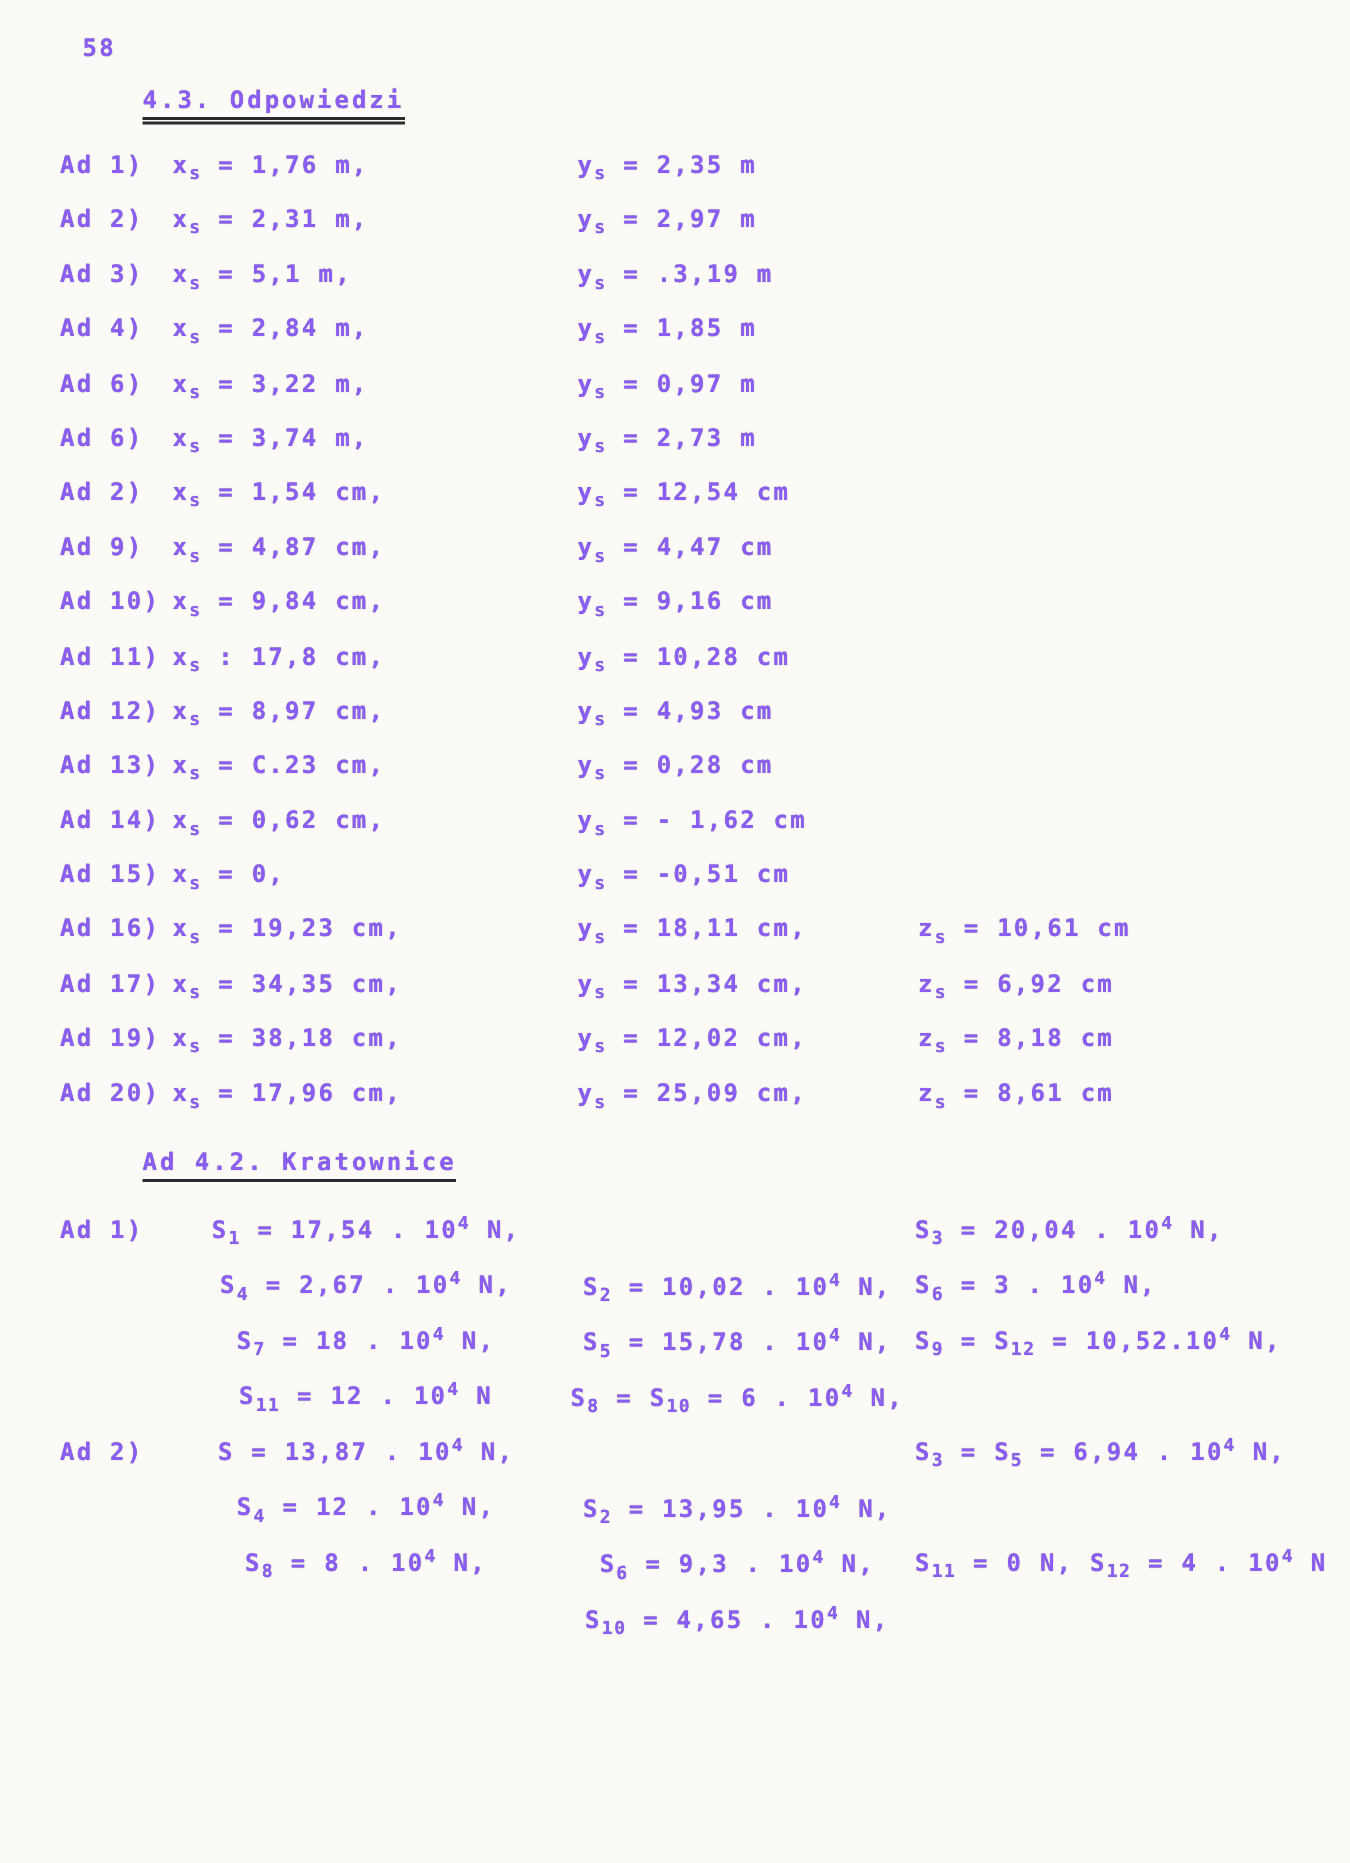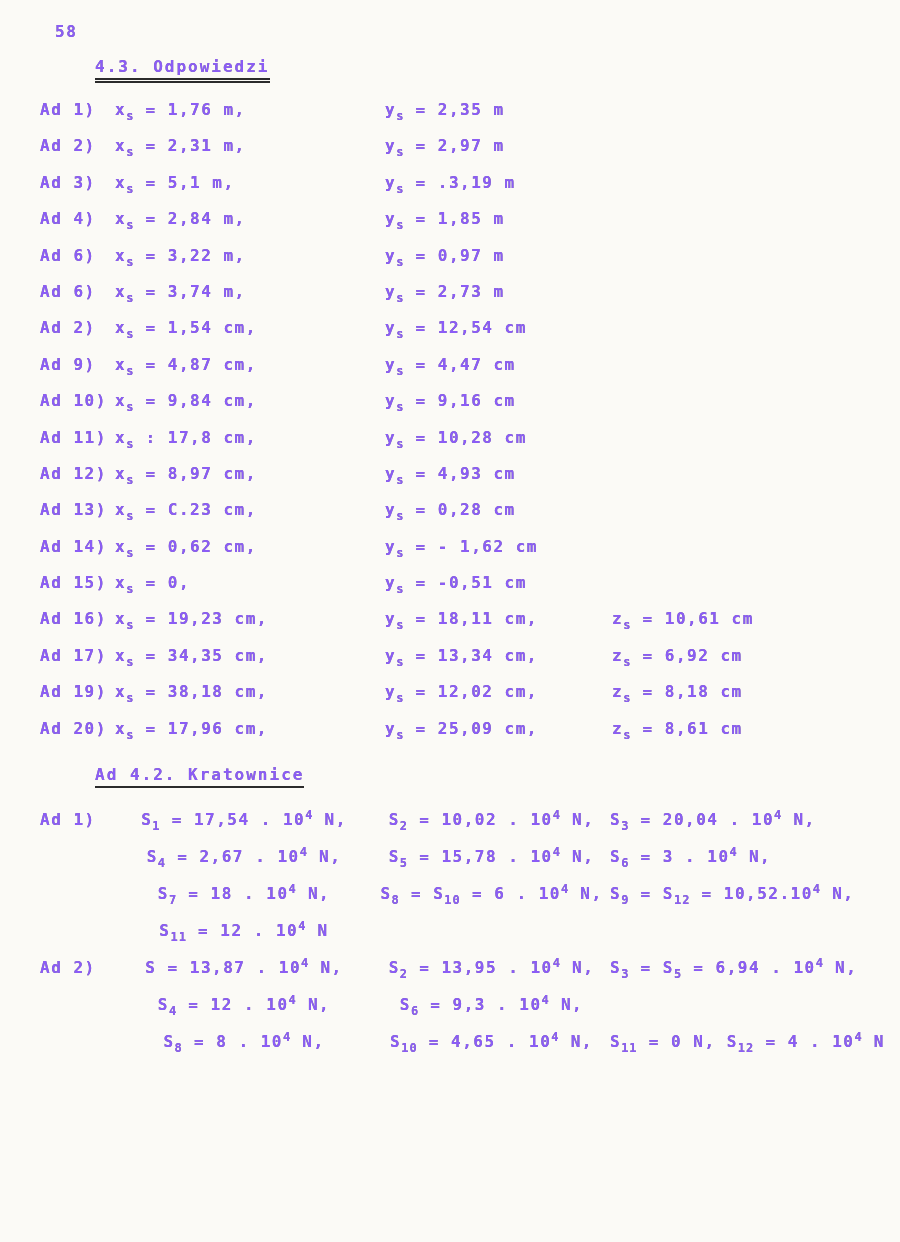--- a/index.html
+++ b/index.html
@@ -30,21 +30,21 @@
   .row{display:flex;height:36.4px;align-items:flex-start;}
   .lbl{width:75px;flex:none;}
   .xv{min-width:270px;flex:none;}
   .yv{min-width:227px;flex:none;}
   .zv{flex:none;}
   .truss{margin:22px 0 0 40px;}
   .truss-block{display:flex;}
   .truss-lines{flex:1;text-align:center;}
   .tline{display:flex;height:37px;align-items:flex-start;}
   .c1{min-width:258px;flex:none;}
-  .c2{min-width:237px;flex:none;}
+  .c2{min-width:237px;flex:none;margin-top:38px;}
   .c3{flex:none;}
   sub,sup{line-height:0;letter-spacing:1px;}
   sub{font-size:0.75em;vertical-align:-0.38em;}
   sup{font-size:0.75em;vertical-align:0.5em;}
 </style>
 </head>
 <body>
 
 <div class="page">
 

